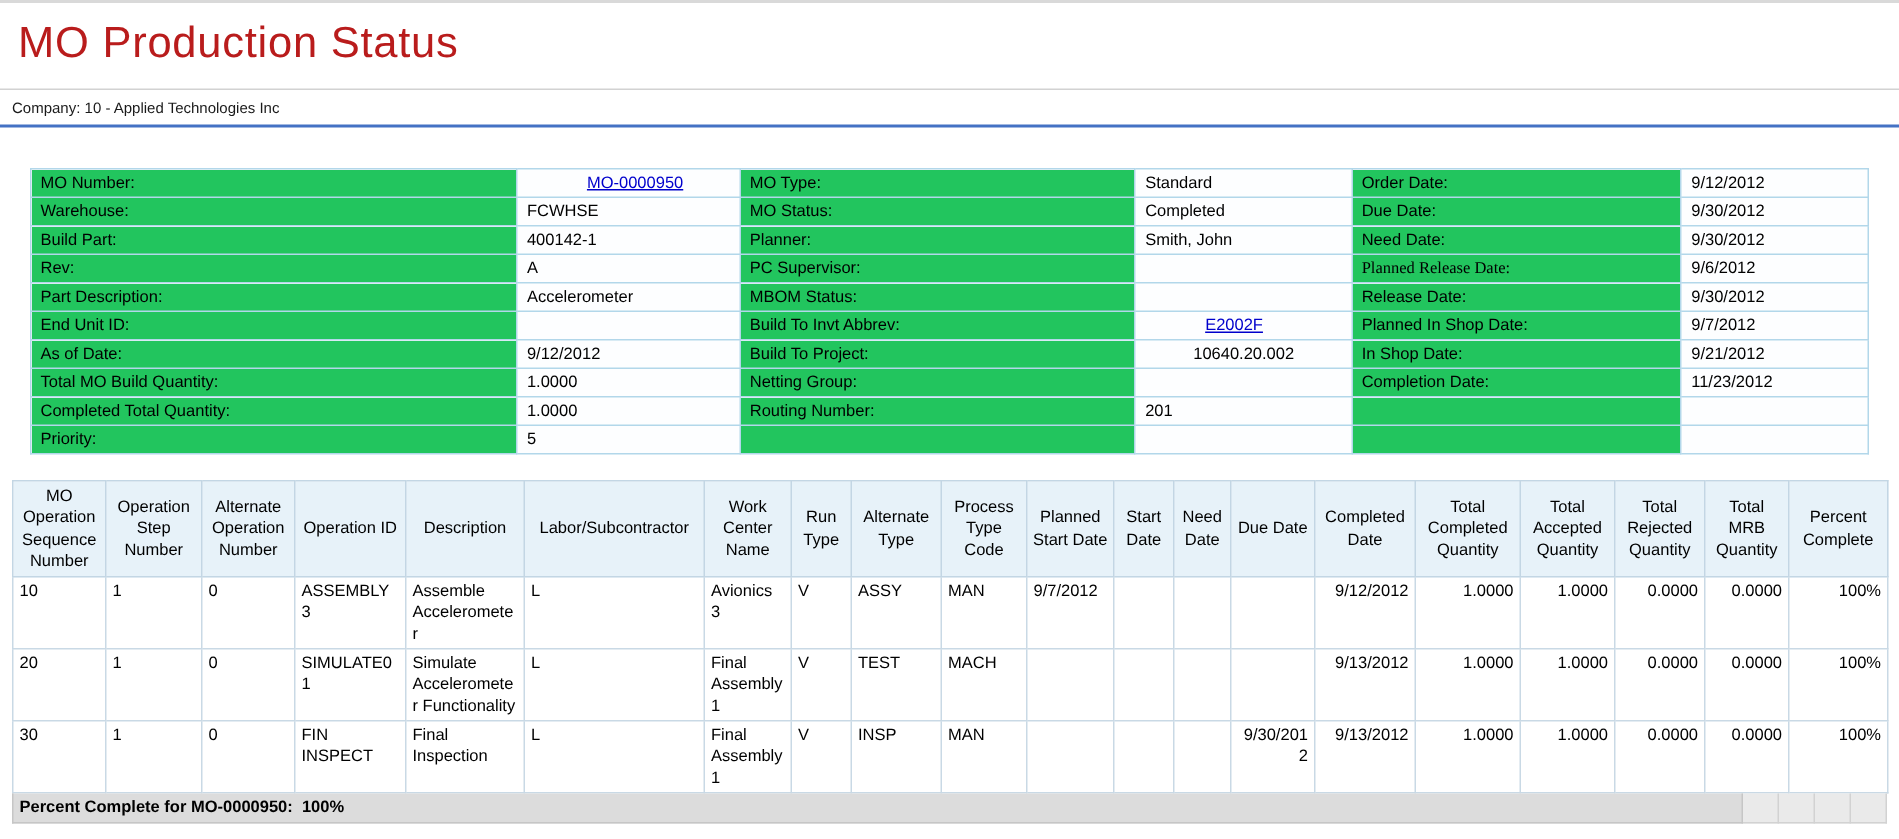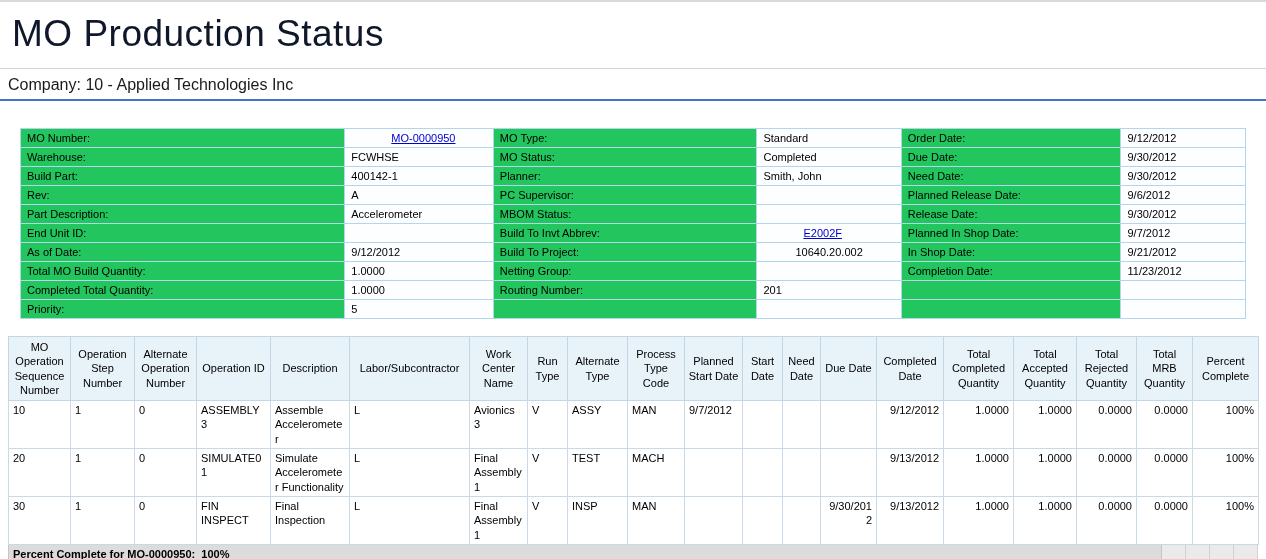--- a/index.html
+++ b/index.html
@@ -11,26 +11,26 @@
     overflow:hidden;
   }
   
   .title-box {
     border-top:2px solid #d9d9d9;
     border-bottom:1px solid #d2d2d2;
     padding:11px 8px 13px 12px;
     background:#fff;
   }
   .title-box h1 {
-    margin:0; font-size:37px; font-weight:400; color:#0f172a;
+    margin:0; font-size:29px; font-weight:400; color:#b91c1c;
     letter-spacing:0.5px;
   }
   
   .company-bar {
-    font-size:16px; color:#1a1a1a;
+    font-size:10px; color:#1a1a1a;
     padding:7px 1px 5px 8px;
     border-bottom:2px solid #4472c4;
   }
   
   table.details {
     border-collapse:collapse; table-layout:fixed;
     width:1226px; margin:27px 0 0 20px;
     font-size:11px;
   }
   table.details td {
@@ -106,21 +106,21 @@
         <td class="lbl" style="width: 252px;">Planner:</td>
         <td class="val" style="width: 138px;">Smith, John</td>
         <td class="lbl" style="width: 265px;">Need Date:</td>
         <td class="val" style="width: 119px;">9/30/2012</td>
       </tr>
       <tr>
         <td class="lbl" style="width: 310px;">Rev:</td>
         <td class="val" style="width: 142px;">A</td>
         <td class="lbl" style="width: 252px;">PC Supervisor:</td>
         <td class="val" style="width: 138px;"></td>
-        <td class="lbl" style="width: 265px;">Planned Release Date:</td>
+        <td class="lbl" style="width: 265px; font-family: Liberation Serif, serif;">Planned Release Date:</td>
         <td class="val" style="width: 119px;">9/6/2012</td>
       </tr>
       <tr>
         <td class="lbl" style="width: 310px;">Part Description:</td>
         <td class="val" style="width: 142px;">Accelerometer</td>
         <td class="lbl" style="width: 252px;">MBOM Status:</td>
         <td class="val" style="width: 138px;"></td>
         <td class="lbl" style="width: 265px;">Release Date:</td>
         <td class="val" style="width: 119px;">9/30/2012</td>
       </tr>

